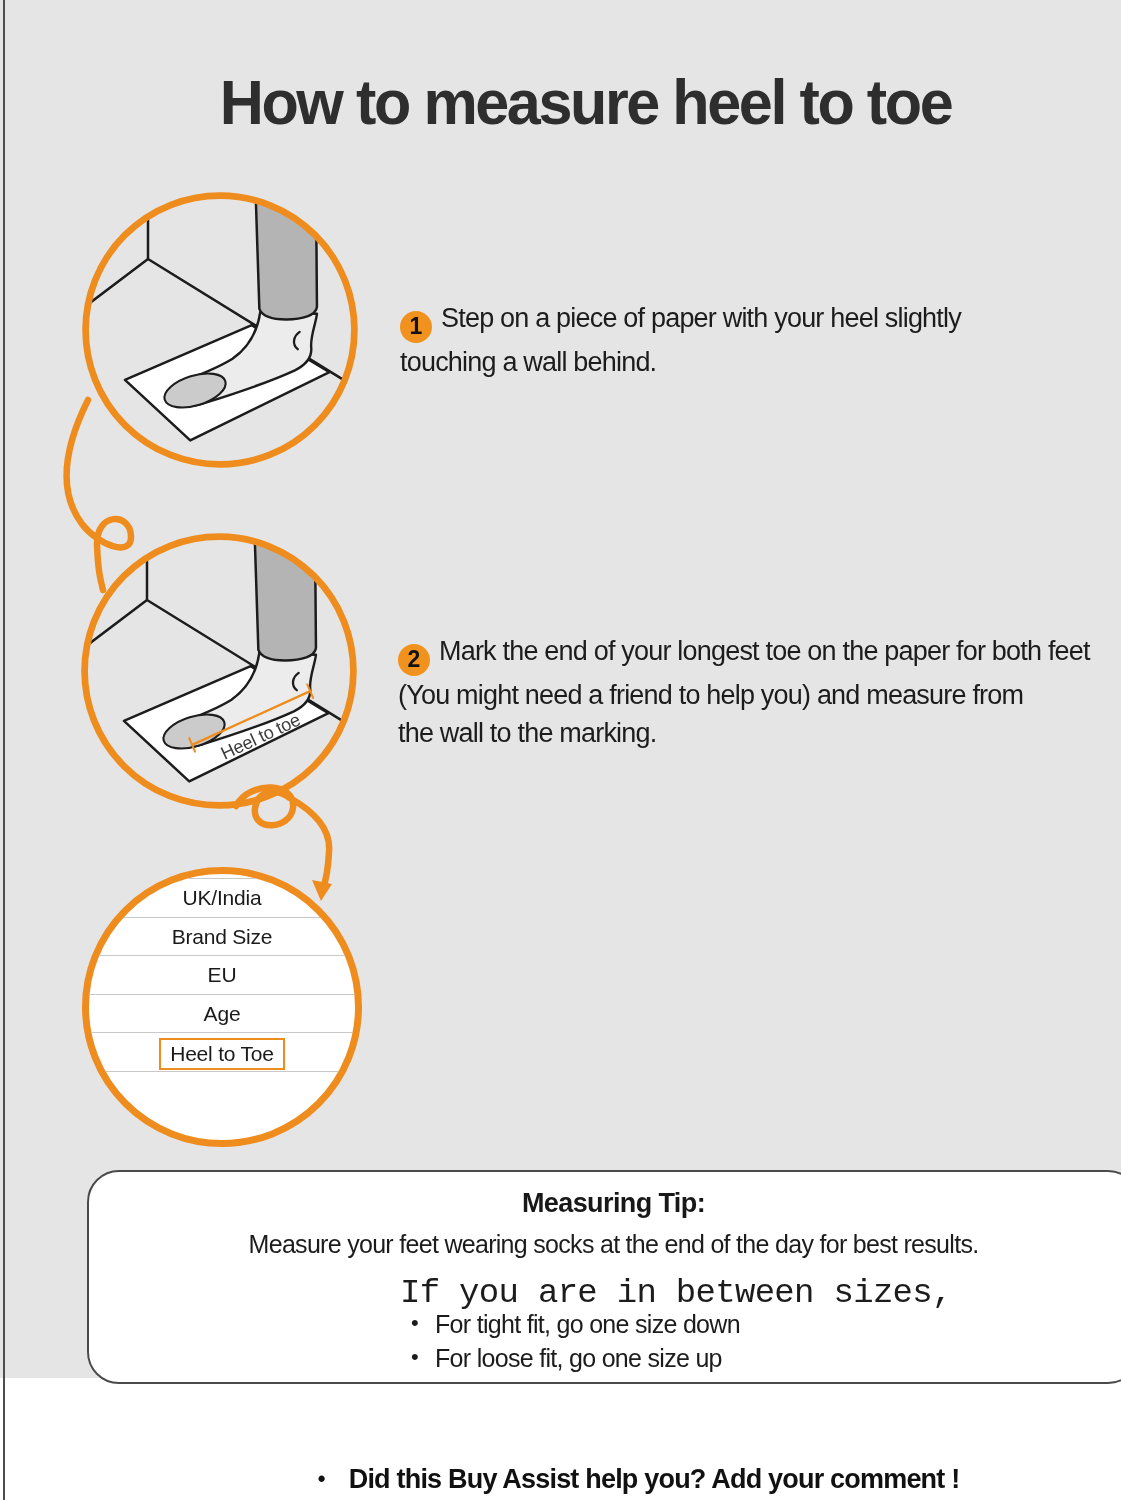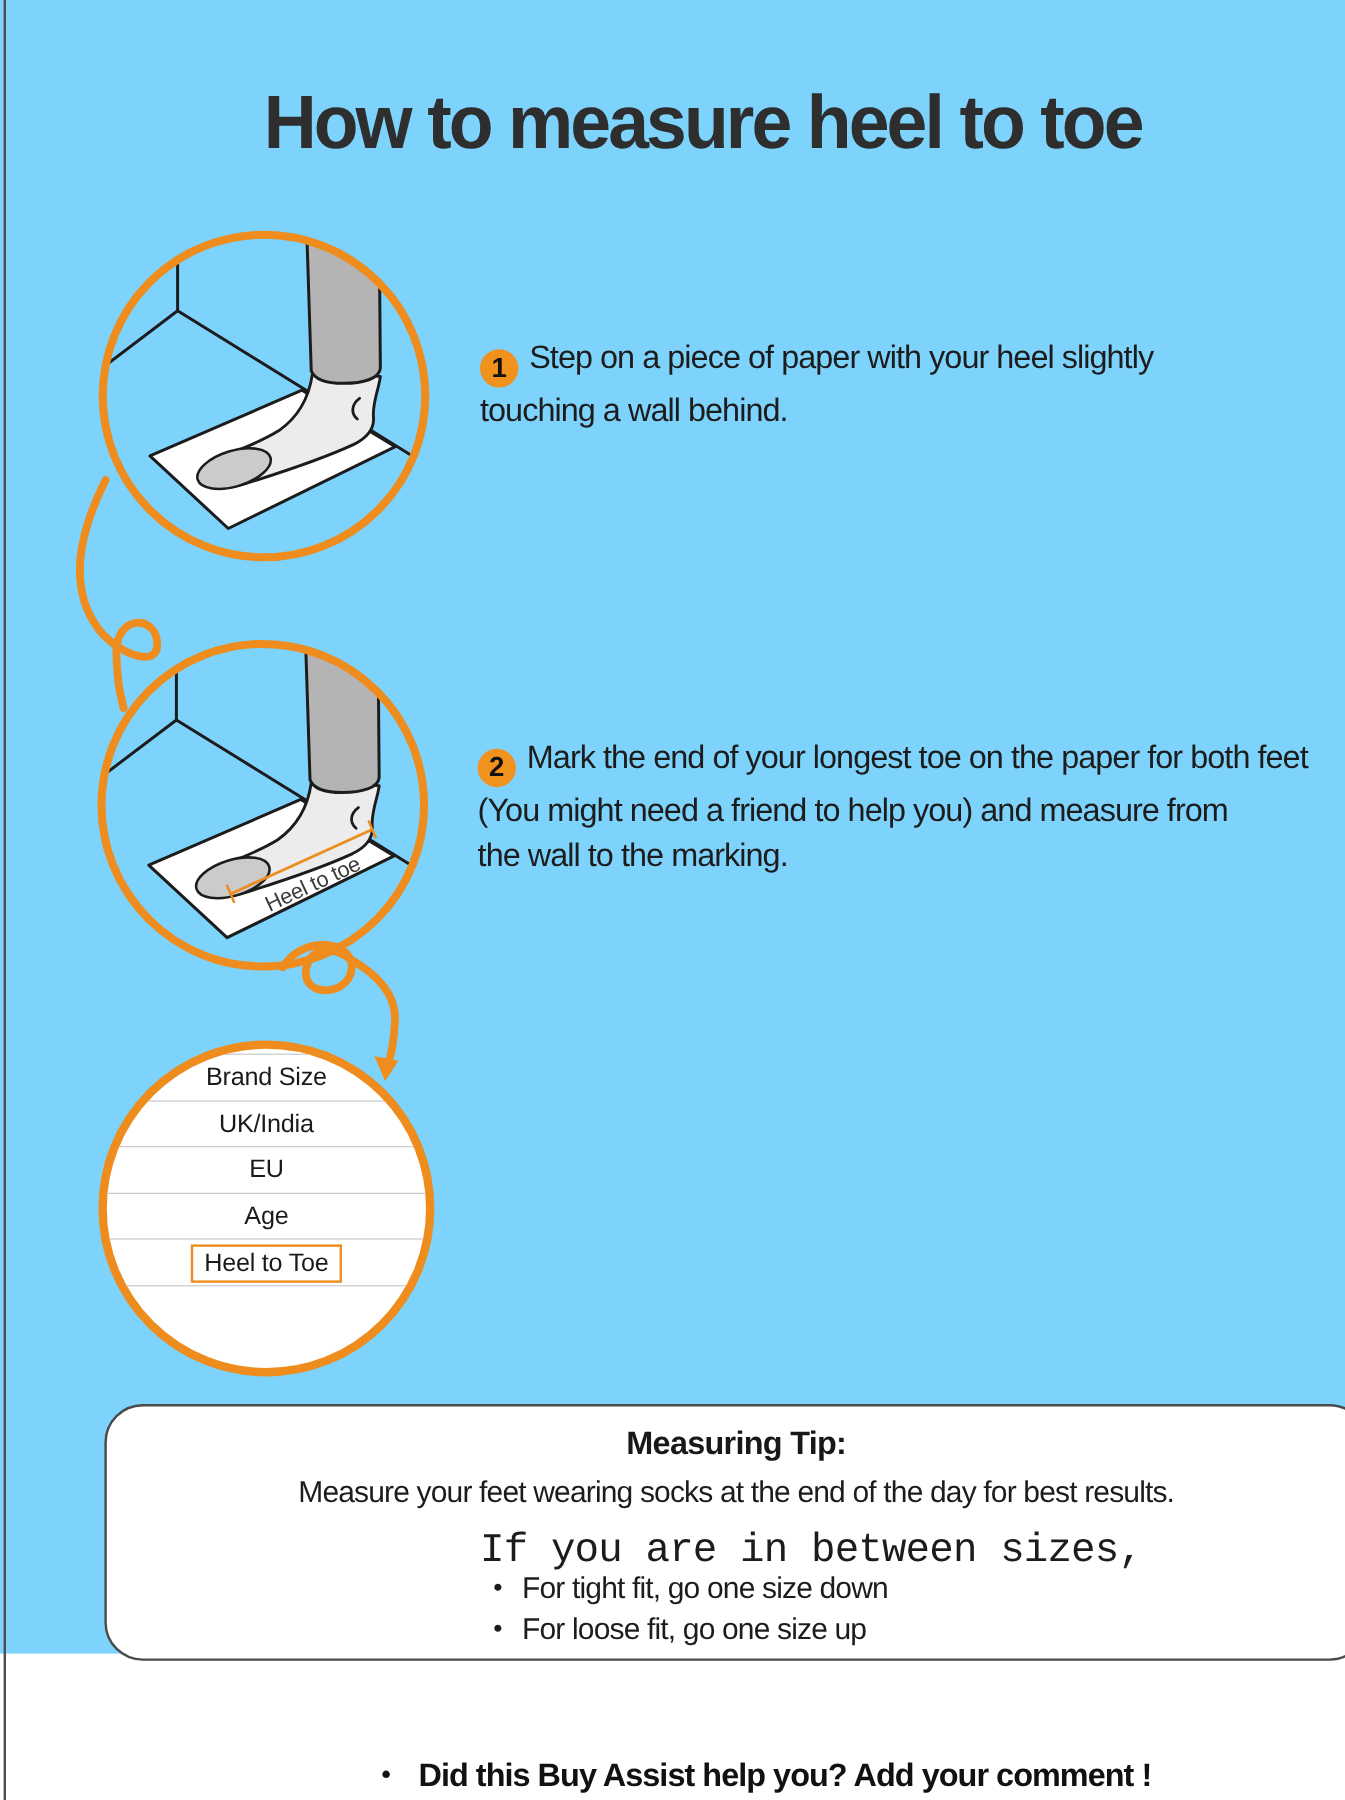--- a/index.html
+++ b/index.html
@@ -1,18 +1,18 @@
 <!DOCTYPE html>
 <html><head>
 <meta charset="utf-8">
 <style>
   html,body{margin:0;padding:0;background:#ffffff;}
   body{width:1121px;height:1500px;position:relative;overflow:hidden;
        font-family:"Liberation Sans",sans-serif;color:#1f1f1f;}
-  .page{position:absolute;inset:0;width:1121px;height:1378px;background:#7dd3fc;}
+  .page{position:absolute;inset:0;width:1121px;height:1378px;background:#e5e5e5;}
 
   .left-rule{position:absolute;left:3px;top:0;width:2px;height:1500px;background:#4d4d4d;}
 
   .title{position:absolute;left:0;top:66px;width:1121px;text-align:center;
          font-size:63px;font-weight:800;letter-spacing:-2.5px;color:#2e2e2e;
          transform:translateX(25px) scaleX(0.97);transform-origin:center;white-space:pre;}
 
   .overlay{position:absolute;left:0;top:0;width:1121px;height:1500px;pointer-events:none;z-index:20;}
 
   .circle-illus{position:absolute;width:288px;height:288px;z-index:5;}
@@ -21,21 +21,21 @@
 
   #c3{position:absolute;left:82px;top:867px;width:266px;height:266px;
       border:7px solid #EE8C1E;border-radius:50%;background:#fff;overflow:hidden;z-index:5;}
   .chart-rows{position:absolute;left:-25px;right:-25px;top:4px;}
   .srow{height:37.5px;line-height:37.5px;border-top:1.5px solid #c9c9c9;
         text-align:center;font-size:21px;letter-spacing:-0.2px;color:#1a1a1a;}
   .srow:last-child{border-bottom:1.5px solid #c9c9c9;}
   .hl-box{display:inline-block;border:2.5px solid #EE8C1E;line-height:28px;
           padding:0 9px;margin-top:2px;vertical-align:middle;}
 
-  .step{position:absolute;z-index:10;}
+  .step{position:absolute;z-index:10;margin-top:20px;}
   #step1{left:400px;top:279px;}
   #step2{left:398px;top:612px;}
   #step3{left:400px;top:964px;}
   .badge{display:inline-flex;width:32px;height:32px;border-radius:50%;background:#F2921E;
          align-items:center;justify-content:center;font-weight:bold;font-size:23px;color:#121212;
          margin-right:9px;vertical-align:-7px;letter-spacing:0;}
   .step-text{font-size:27px;line-height:38px;letter-spacing:-0.8px;white-space:pre;color:#1c1c1c;}
 
   .tip-box{position:absolute;left:87px;top:1170px;width:1016px;height:210px;
            border:2.5px solid #4a4a4a;border-radius:32px;background:#fff;z-index:10;padding-left:33px;}
@@ -111,22 +111,22 @@
           <path d="M119,220 L125,234 M242,164 L248,178" stroke="#EE8C1E" stroke-width="2.2" fill="none"></path>
           <text x="196" y="224" transform="rotate(-25 196 224)" text-anchor="middle" font-size="19" letter-spacing="-0.3" fill="#3c3c3c">Heel to toe</text>
         </g>
       </g>
       <circle cx="150" cy="150" r="140" fill="none" stroke="#EE8C1E" stroke-width="7"></circle>
     </svg>
   </div>
 
   <div id="c3">
     <div class="chart-rows">
+      <div class="srow"><span>UK/India</span></div>
       <div class="srow"><span>Brand Size</span></div>
-      <div class="srow"><span>UK/India</span></div>
       <div class="srow"><span>EU</span></div>
       <div class="srow"><span>Age</span></div>
       <div class="srow"><span class="hl-box">Heel to Toe</span></div>
     </div>
   </div>
 
   <div class="step" id="step1">
     <span class="badge">1</span><span class="step-text">Step on a piece of paper with your heel slightly
 touching a wall behind.</span>
   </div>

